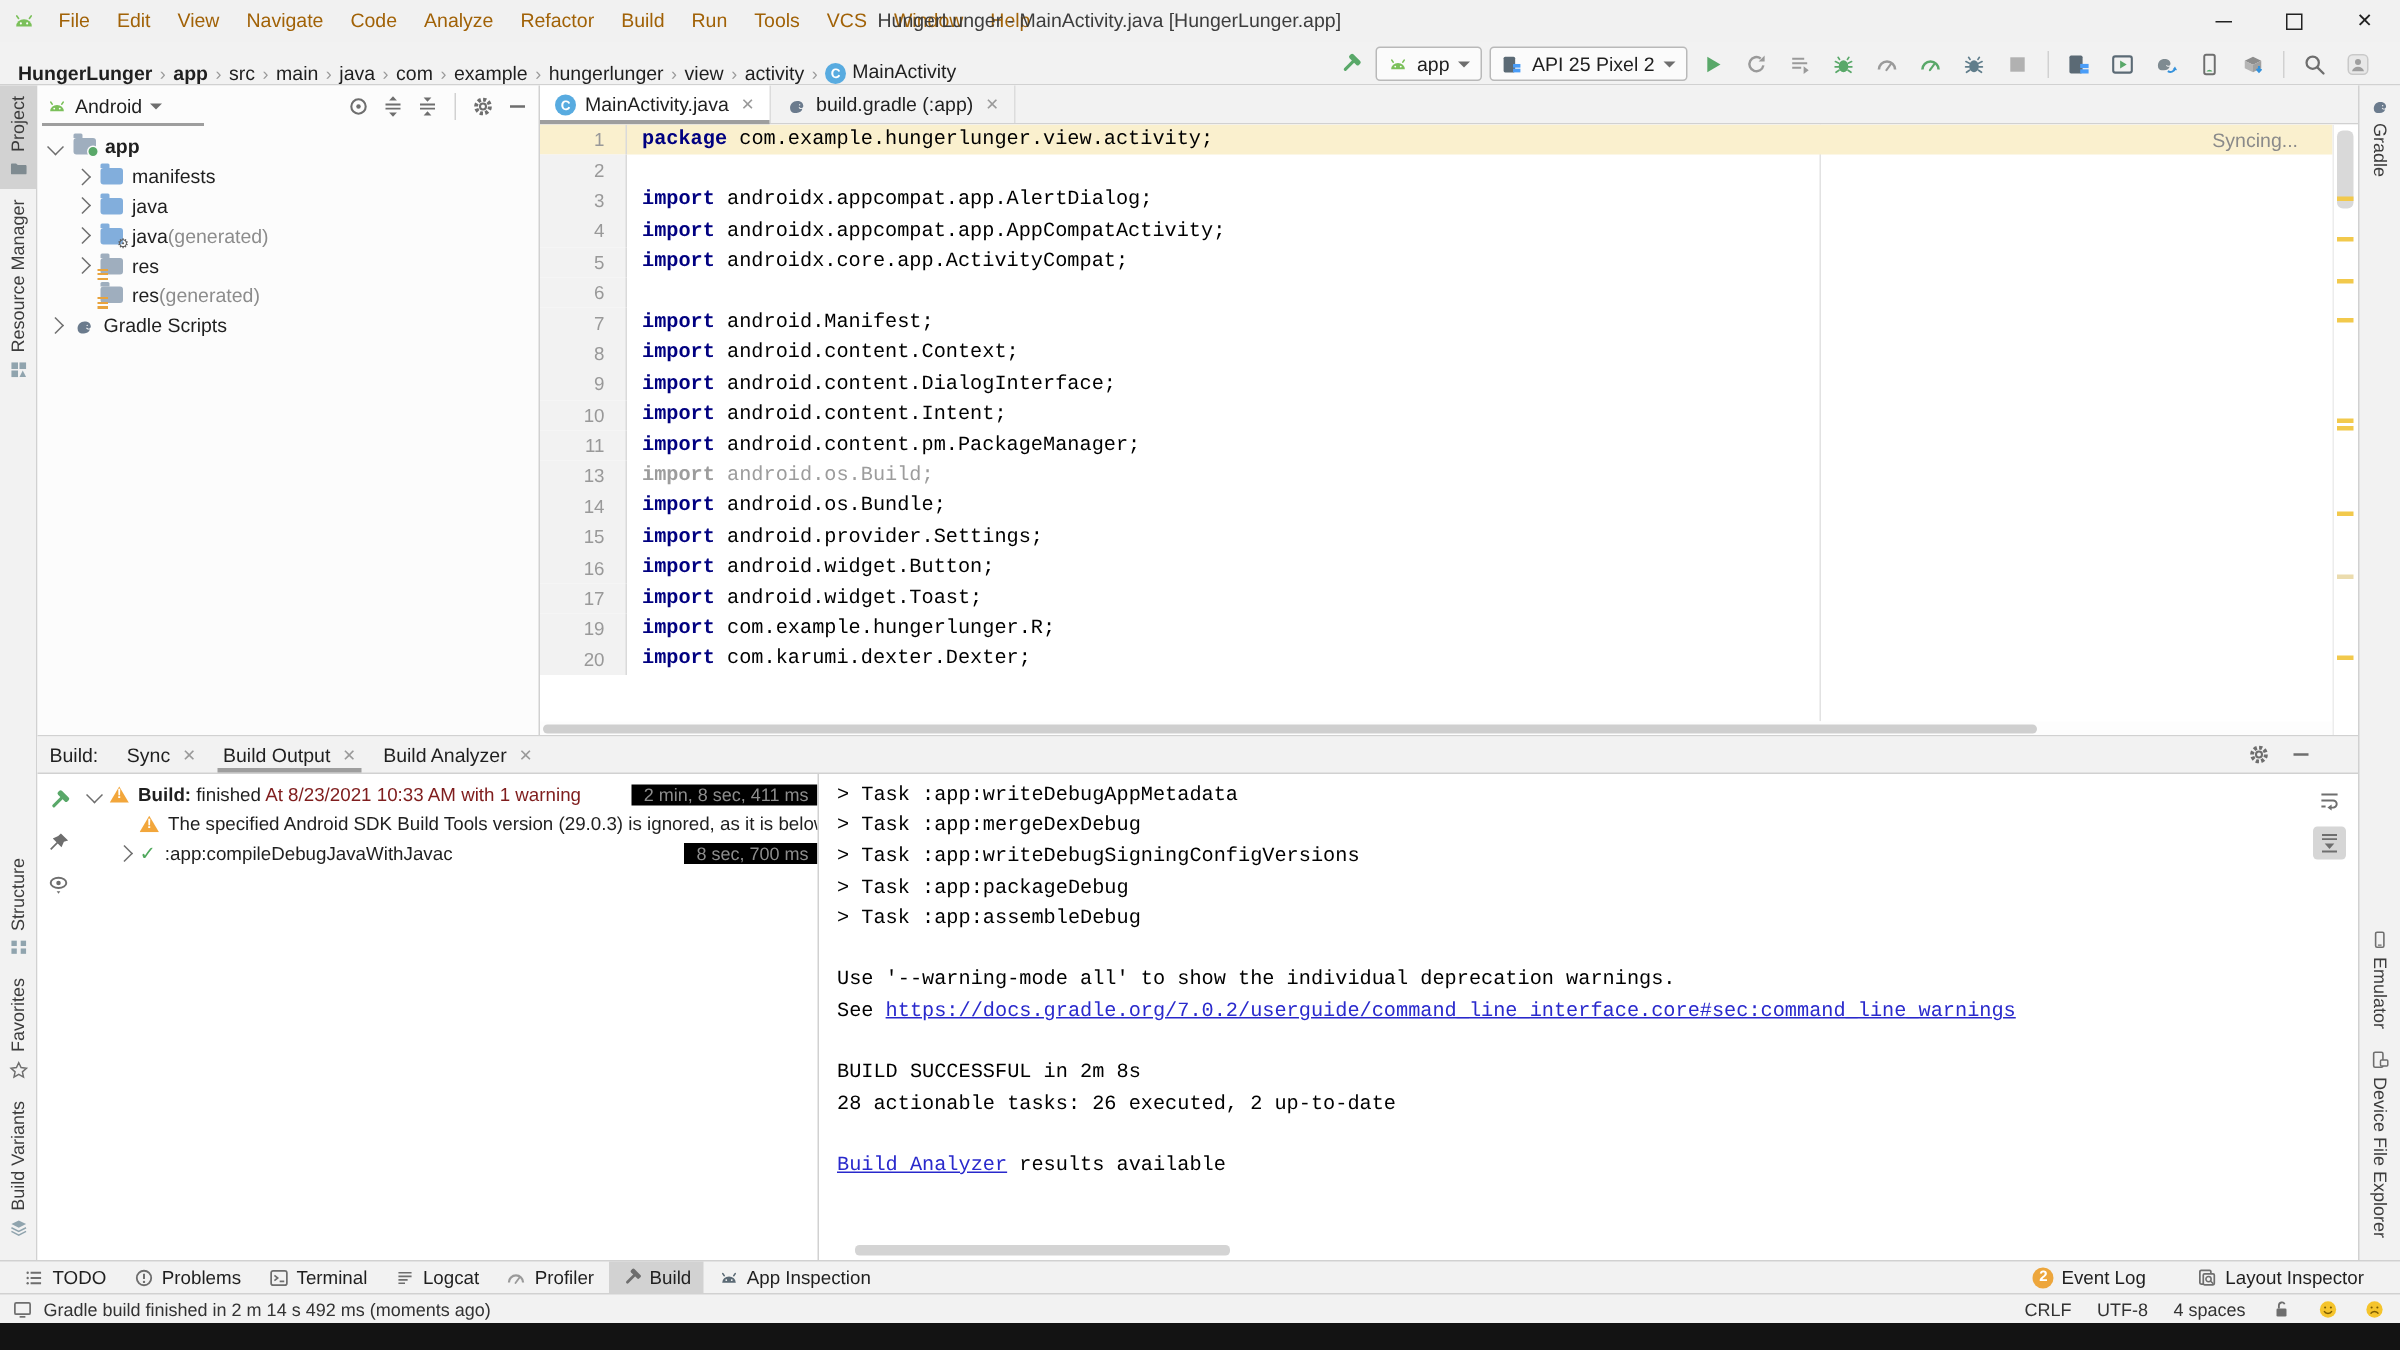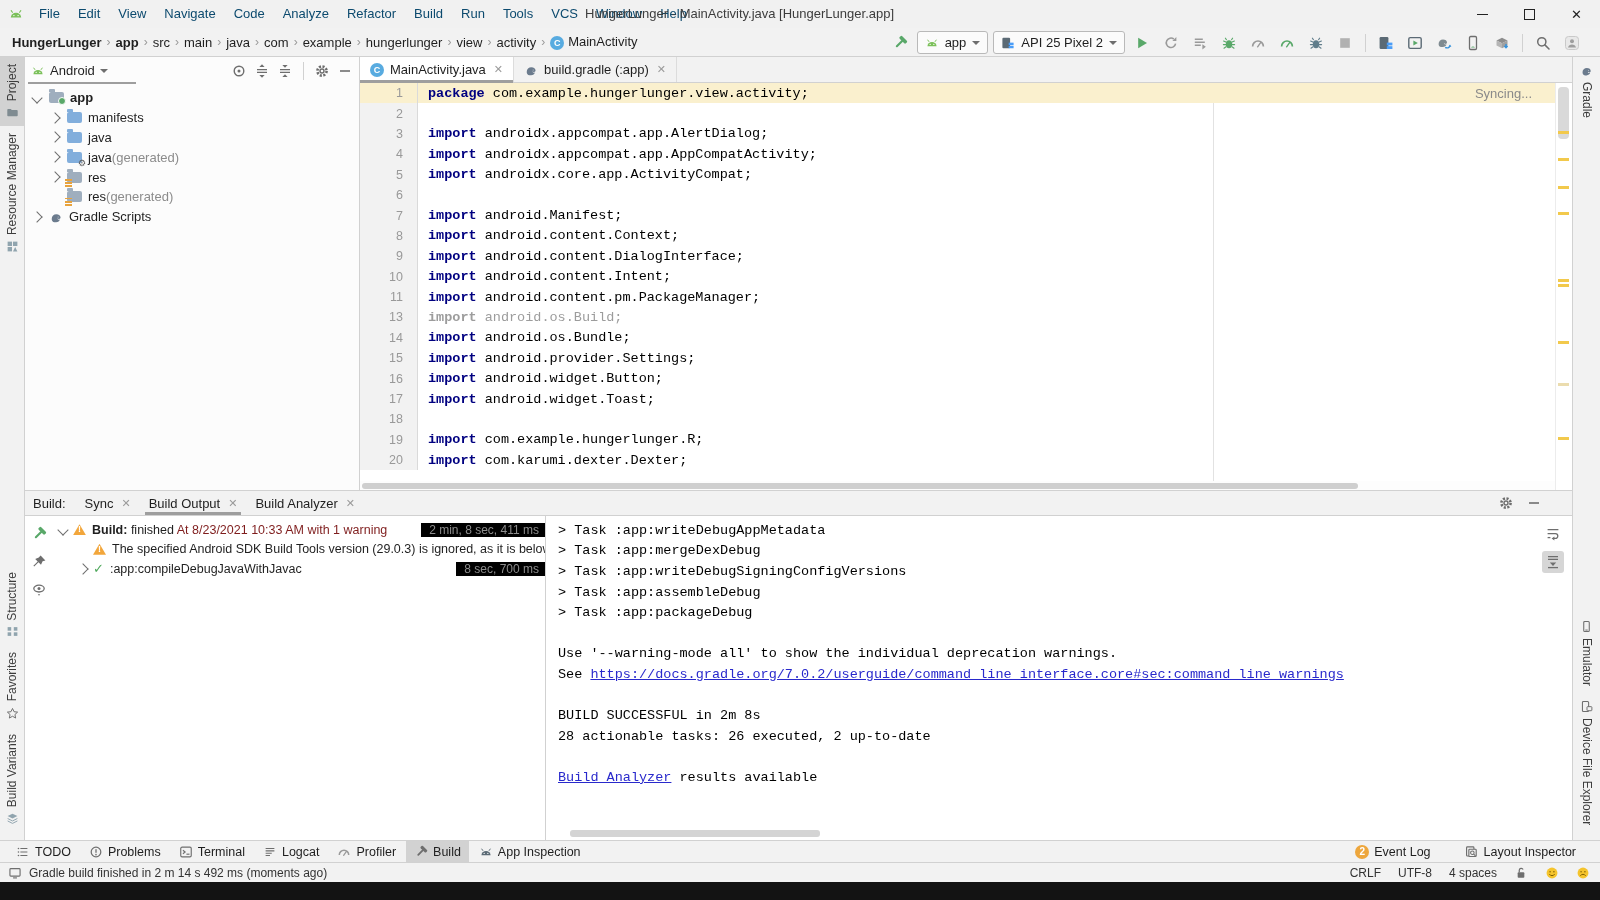--- a/index.html
+++ b/index.html
@@ -6,31 +6,31 @@
   .app{position:relative;width:1600px;height:900px;background:#fff;overflow:hidden;
        font-family:"Liberation Sans","DejaVu Sans",sans-serif;font-size:13px;color:#1f1f1f;}
   .ic{display:inline-flex;width:16px;height:16px;flex:none;align-items:center;justify-content:center;}
   .ic svg{width:100%;height:100%;display:block;}
   .ic14{width:14px;height:14px;} .ic13{width:13px;height:13px;}
 
   
   .titlebar{position:absolute;top:0;left:0;right:0;height:28px;background:#f1f1f1;display:flex;align-items:center;}
   .alogo{margin:0 6px 0 8px;}
   .menu{display:flex;align-items:center;}
-  .mi{padding:0 9px;line-height:28px;color:#0c4a6e;}
+  .mi{padding:0 9px;line-height:28px;color:#a16207;}
   .wtitle{position:absolute;left:585px;top:0;line-height:28px;color:#3d3d3d;}
   .wctrl{position:absolute;right:0;top:0;display:flex;height:28px;}
   .wbtn{width:47px;height:28px;display:flex;align-items:center;justify-content:center;color:#222;font-size:13px;}
   .minline{display:block;width:11px;height:1px;background:#222;}
   .rbox{position:relative;width:9px;height:9px;border:1px solid #222;background:#f1f1f1;}
   .rbox::before{content:'';position:absolute;left:2px;top:-4px;width:9px;height:9px;border:1px solid #222;z-index:-1;}
 
   
   .navbar{position:absolute;top:28px;left:0;right:0;height:29px;background:#f2f2f2;border-bottom:1px solid #d1d1d1;box-sizing:border-box;}
-  .crumbs{position:absolute;left:10px;top:0;height:28px;display:flex;align-items:center;white-space:nowrap;}
+  .crumbs{position:absolute;left:10px;top:0;height:28px;display:flex;align-items:flex-end;white-space:nowrap;}
   .bc{padding:0 2px;} .bc.b{font-weight:bold;}
   .bsep{color:#9a9a9a;padding:0 3px;font-size:12px;}
   .cicon{display:inline-flex;width:14px;height:14px;border-radius:50%;background:#58ABE0;color:#fff;font-size:9px;
          font-weight:bold;align-items:center;justify-content:center;margin-right:4px;}
   .tbr{position:absolute;right:16px;top:2px;height:25px;display:flex;align-items:center;gap:5px;}
   .tbtn{width:24px;height:24px;display:flex;align-items:center;justify-content:center;border-radius:3px;}
   .combo{height:23px;border:1px solid #b9b9b9;border-radius:3px;background:#fbfbfb;display:flex;align-items:center;
          padding:0 7px;gap:6px;box-sizing:border-box;}
   .caret{width:0;height:0;border-left:4px solid transparent;border-right:4px solid transparent;border-top:4px solid #6e6e6e;}
   .vsep{width:1px;height:18px;background:#d1d1d1;margin:0 3px;}
@@ -542,21 +542,20 @@
           <div class="cl"><span class="g">7</span><span class="t"><b class="kw">import</b> android.Manifest;</span></div>
           <div class="cl"><span class="g">8</span><span class="t"><b class="kw">import</b> android.content.Context;</span></div>
           <div class="cl"><span class="g">9</span><span class="t"><b class="kw">import</b> android.content.DialogInterface;</span></div>
           <div class="cl"><span class="g">10</span><span class="t"><b class="kw">import</b> android.content.Intent;</span></div>
           <div class="cl"><span class="g">11</span><span class="t"><b class="kw">import</b> android.content.pm.PackageManager;</span></div>
           <div class="cl dim"><span class="g">13</span><span class="t"><b class="kw">import</b> android.os.Build;</span></div>
           <div class="cl"><span class="g">14</span><span class="t"><b class="kw">import</b> android.os.Bundle;</span></div>
           <div class="cl"><span class="g">15</span><span class="t"><b class="kw">import</b> android.provider.Settings;</span></div>
           <div class="cl"><span class="g">16</span><span class="t"><b class="kw">import</b> android.widget.Button;</span></div>
           <div class="cl"><span class="g">17</span><span class="t"><b class="kw">import</b> android.widget.Toast;</span></div>
-          <div class="cl"><span class="g">18</span><span class="t"></span></div>
           <div class="cl"><span class="g">19</span><span class="t"><b class="kw">import</b> com.example.hungerlunger.R;</span></div>
           <div class="cl"><span class="g">20</span><span class="t"><b class="kw">import</b> com.karumi.dexter.Dexter;</span></div>
         </div>
       <span class="syncing">Syncing...</span>
     </div>
     <div class="ehscroll">
         <div class="ehthumb"></div>
       </div>
     <div class="estripe">
       <div class="vthumb"></div>
@@ -672,22 +671,22 @@
           <span class="okic">✓</span>
           <span class="btxt"><span>:app:compileDebugJavaWithJavac</span></span>
           <span class="btime">8 sec, 700 ms</span>
         </div>
       </div>
     <div class="bsplit"></div>
     <div class="console" id="console">
         <div class="con-line"><span>&gt; Task :app:writeDebugAppMetadata</span></div>
         <div class="con-line"><span>&gt; Task :app:mergeDexDebug</span></div>
         <div class="con-line"><span>&gt; Task :app:writeDebugSigningConfigVersions</span></div>
+        <div class="con-line"><span>&gt; Task :app:packageDebug</span></div>
         <div class="con-line"><span>&gt; Task :app:assembleDebug</span></div>
-        <div class="con-line"><span>&gt; Task :app:packageDebug</span></div>
         <div class="con-line"></div>
         <div class="con-line"><span>Use '--warning-mode all' to show the individual deprecation warnings.</span></div>
         <div class="con-line"><span>See </span><span class="lnk">https://docs.gradle.org/7.0.2/userguide/command_line_interface.core#sec:command_line_warnings</span></div>
         <div class="con-line"></div>
         <div class="con-line"><span>BUILD SUCCESSFUL in 2m 8s</span></div>
         <div class="con-line"><span>28 actionable tasks: 26 executed, 2 up-to-date</span></div>
         <div class="con-line"></div>
         <div class="con-line"><span class="lnk">Build Analyzer</span><span> results available</span></div>
       </div>
     <div class="con-icons">

